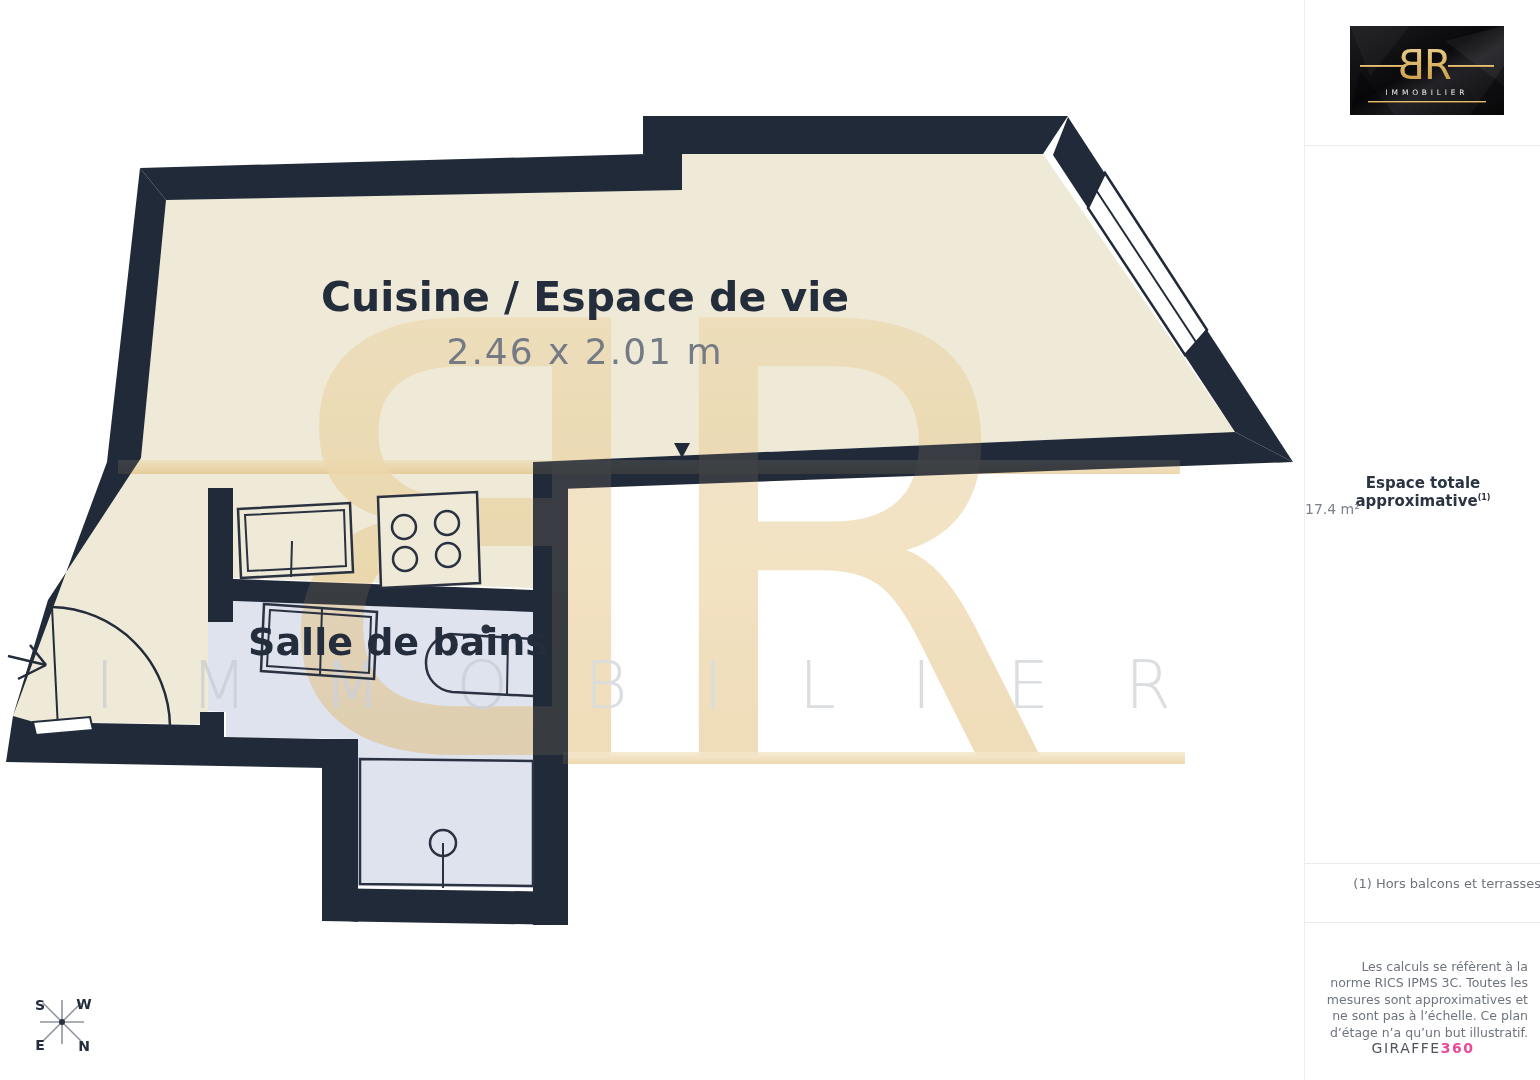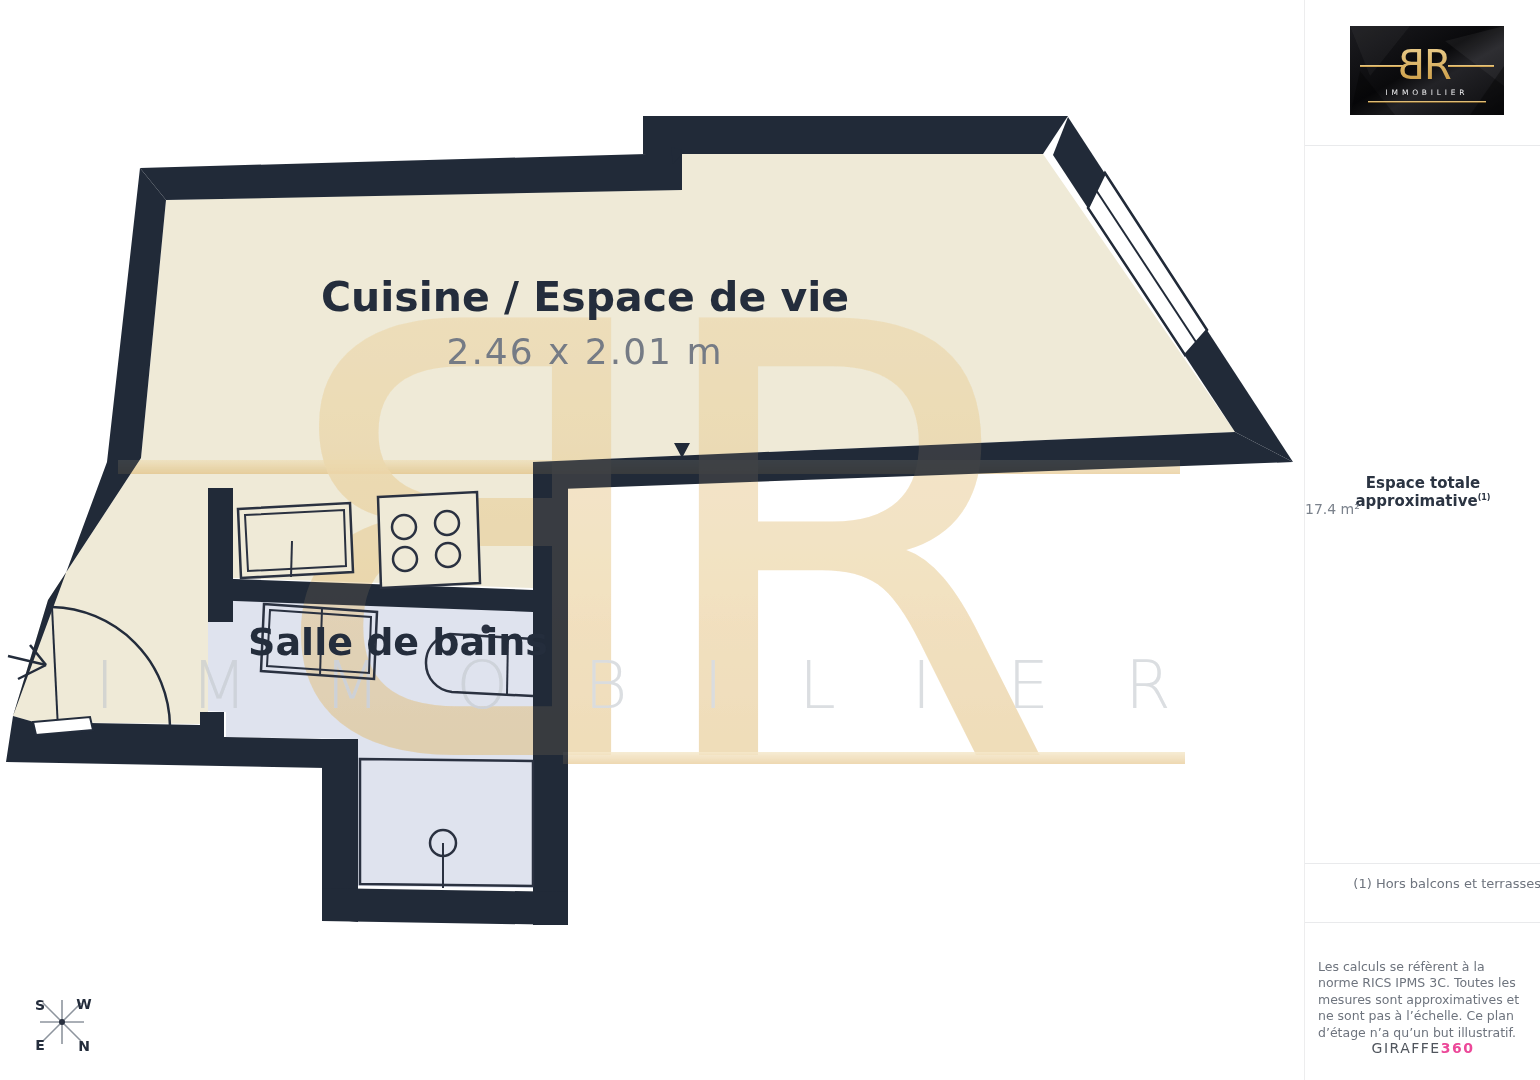--- a/index.html
+++ b/index.html
@@ -18,21 +18,21 @@
 
   .sidebar{position:absolute;left:1304px;top:0;width:236px;height:1080px;background:#fff;
            border-left:1px solid #ededee;}
   .hr{position:absolute;left:0;width:100%;height:1px;background:#e9eaec;}
   .logo-wrap{position:absolute;left:45px;top:26px;width:154px;height:89px;}
   .surface-label{position:absolute;top:474px;width:100%;text-align:center;color:#2b3442;
                  font-size:15px;font-weight:700;}
   .surface-label sup{font-size:8px;}
   .surface-value{position:absolute;top:501px;width:100%;color:#7b828c;font-size:14px;}
   .footnote{position:absolute;top:876px;width:100%;text-align:right;color:#6e747e;font-size:13px;}
-  .legal{position:absolute;top:946px;left:13px;width:210px;text-align:left;color:#6e747e;
+  .legal{position:absolute;top:946px;left:13px;width:210px;text-align:right;color:#6e747e;
          font-size:12.5px;line-height:16.5px;}
   .giraffe{position:absolute;top:1040px;width:100%;text-align:center;color:#50555d;
            font-size:14px;letter-spacing:1.5px;}
   .giraffe b{color:#ec4899;}
 </style>
 </head>
 <body>
 
 <div class="stage">
 

